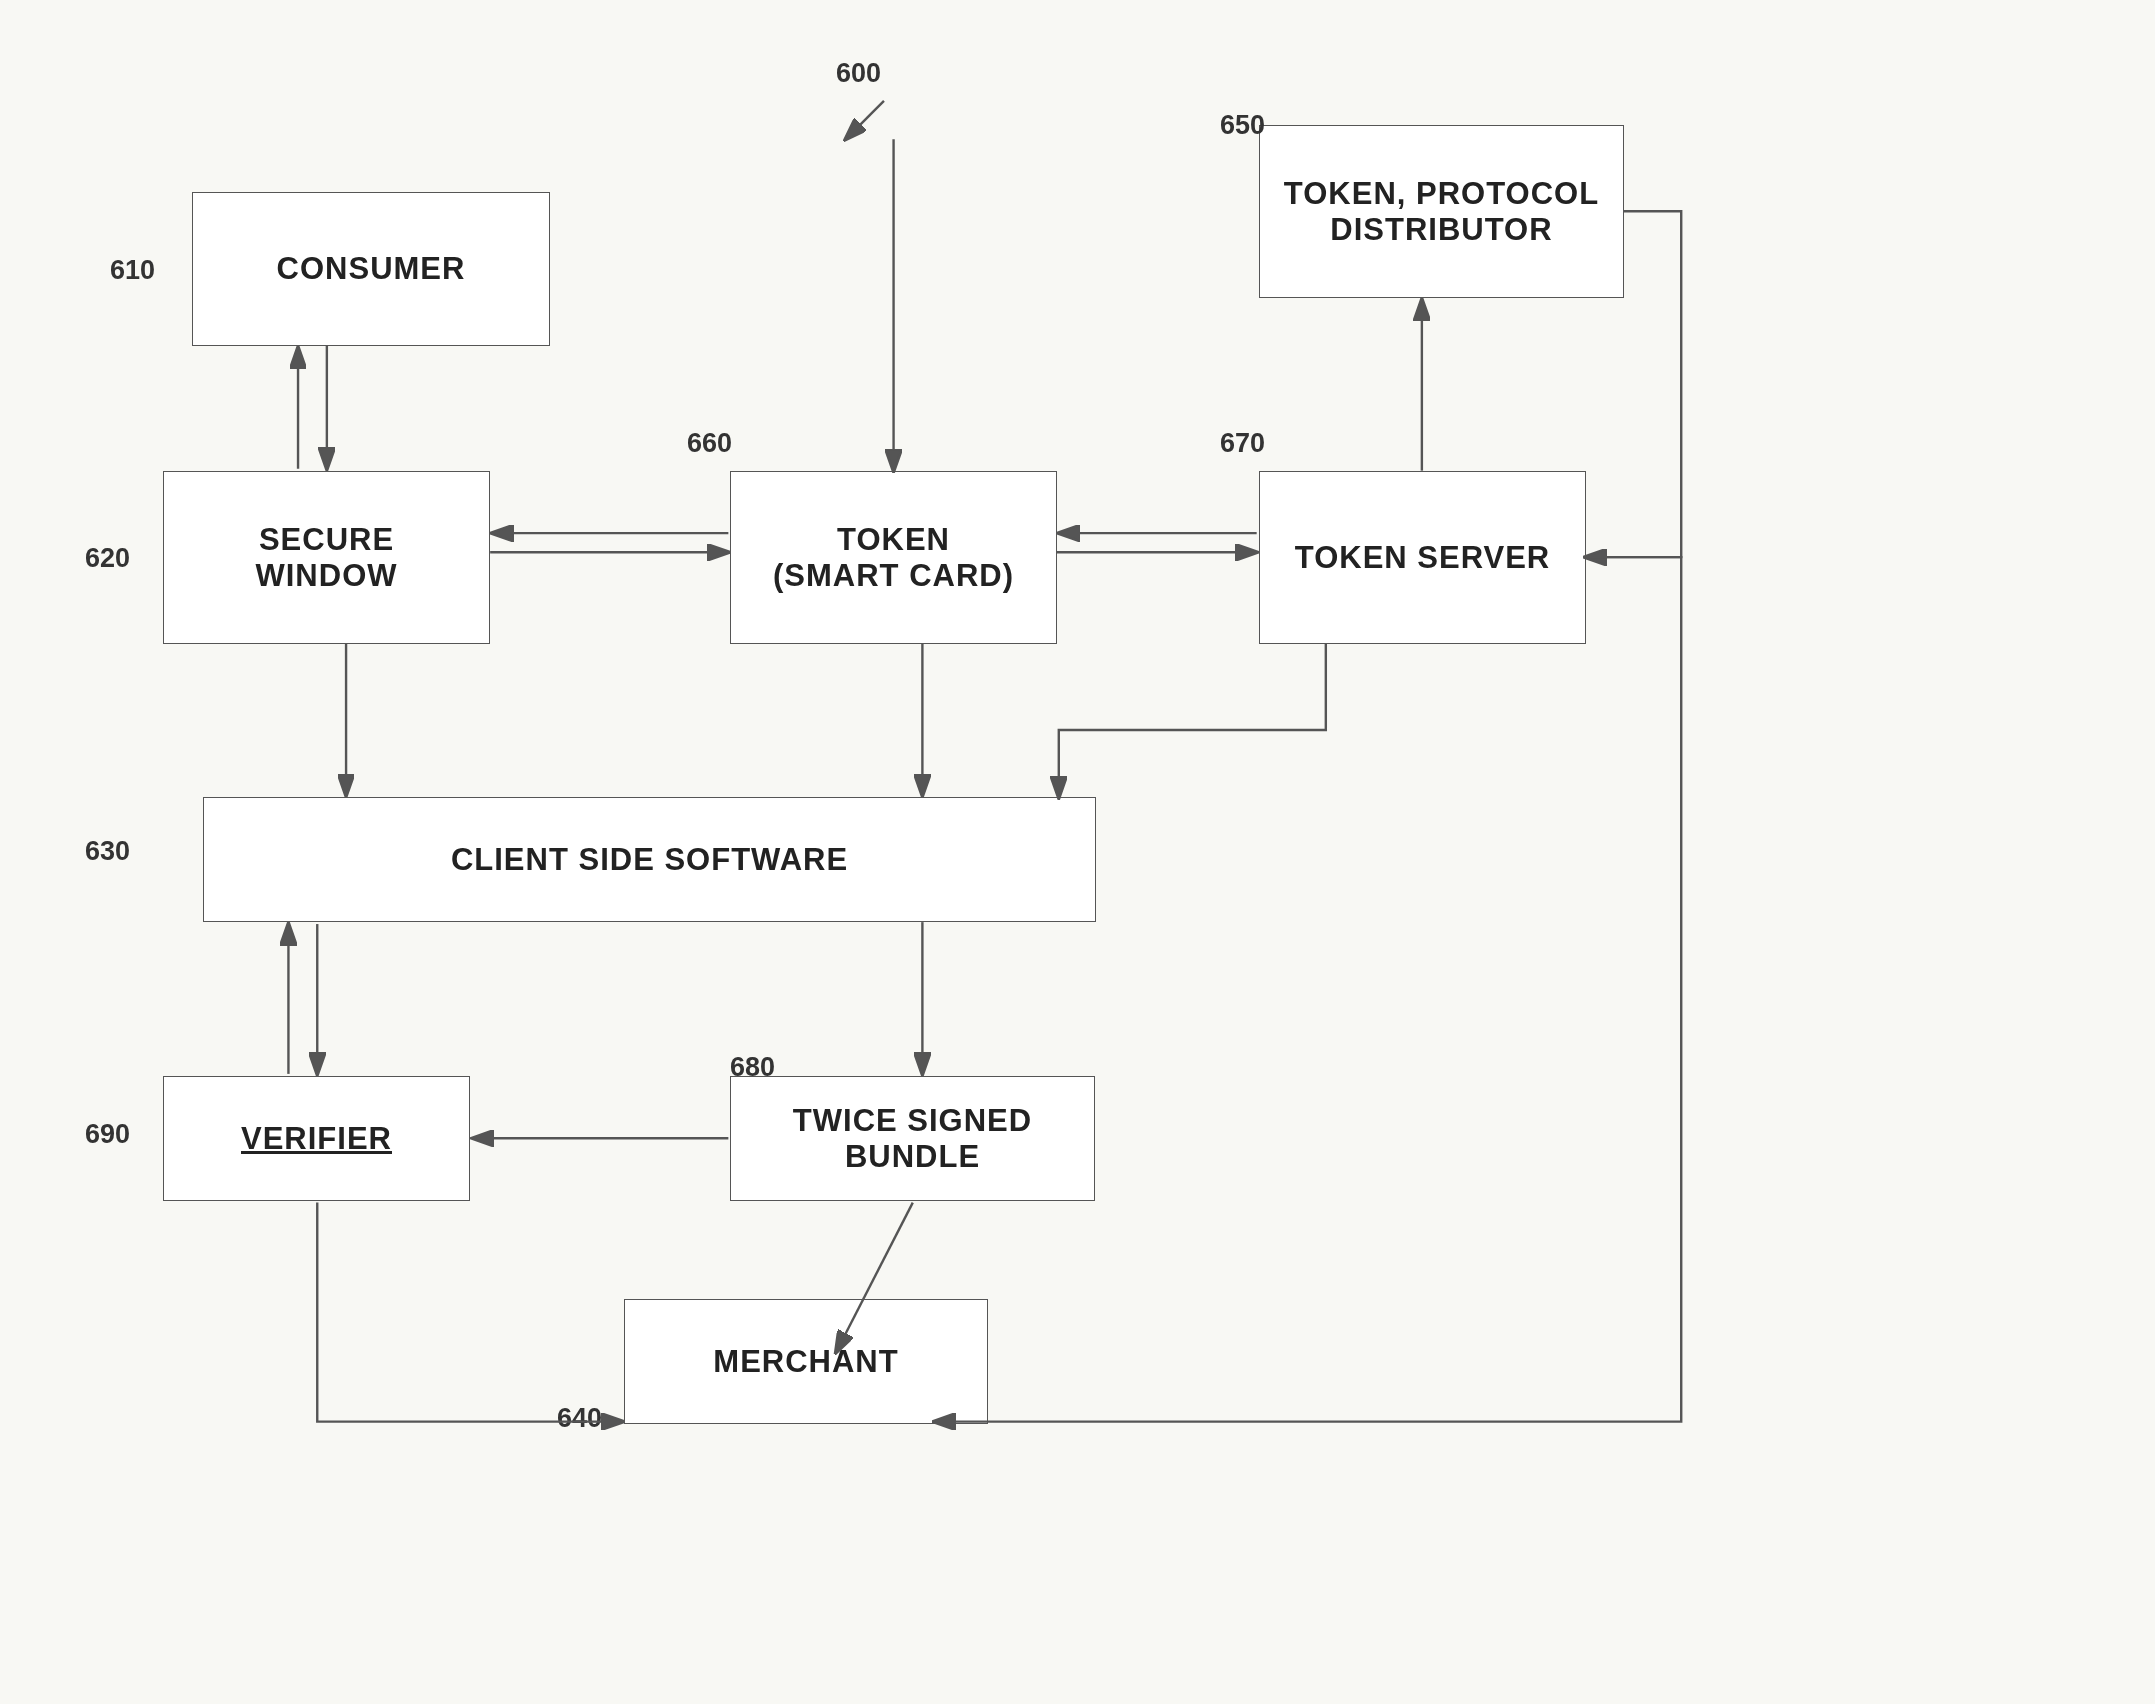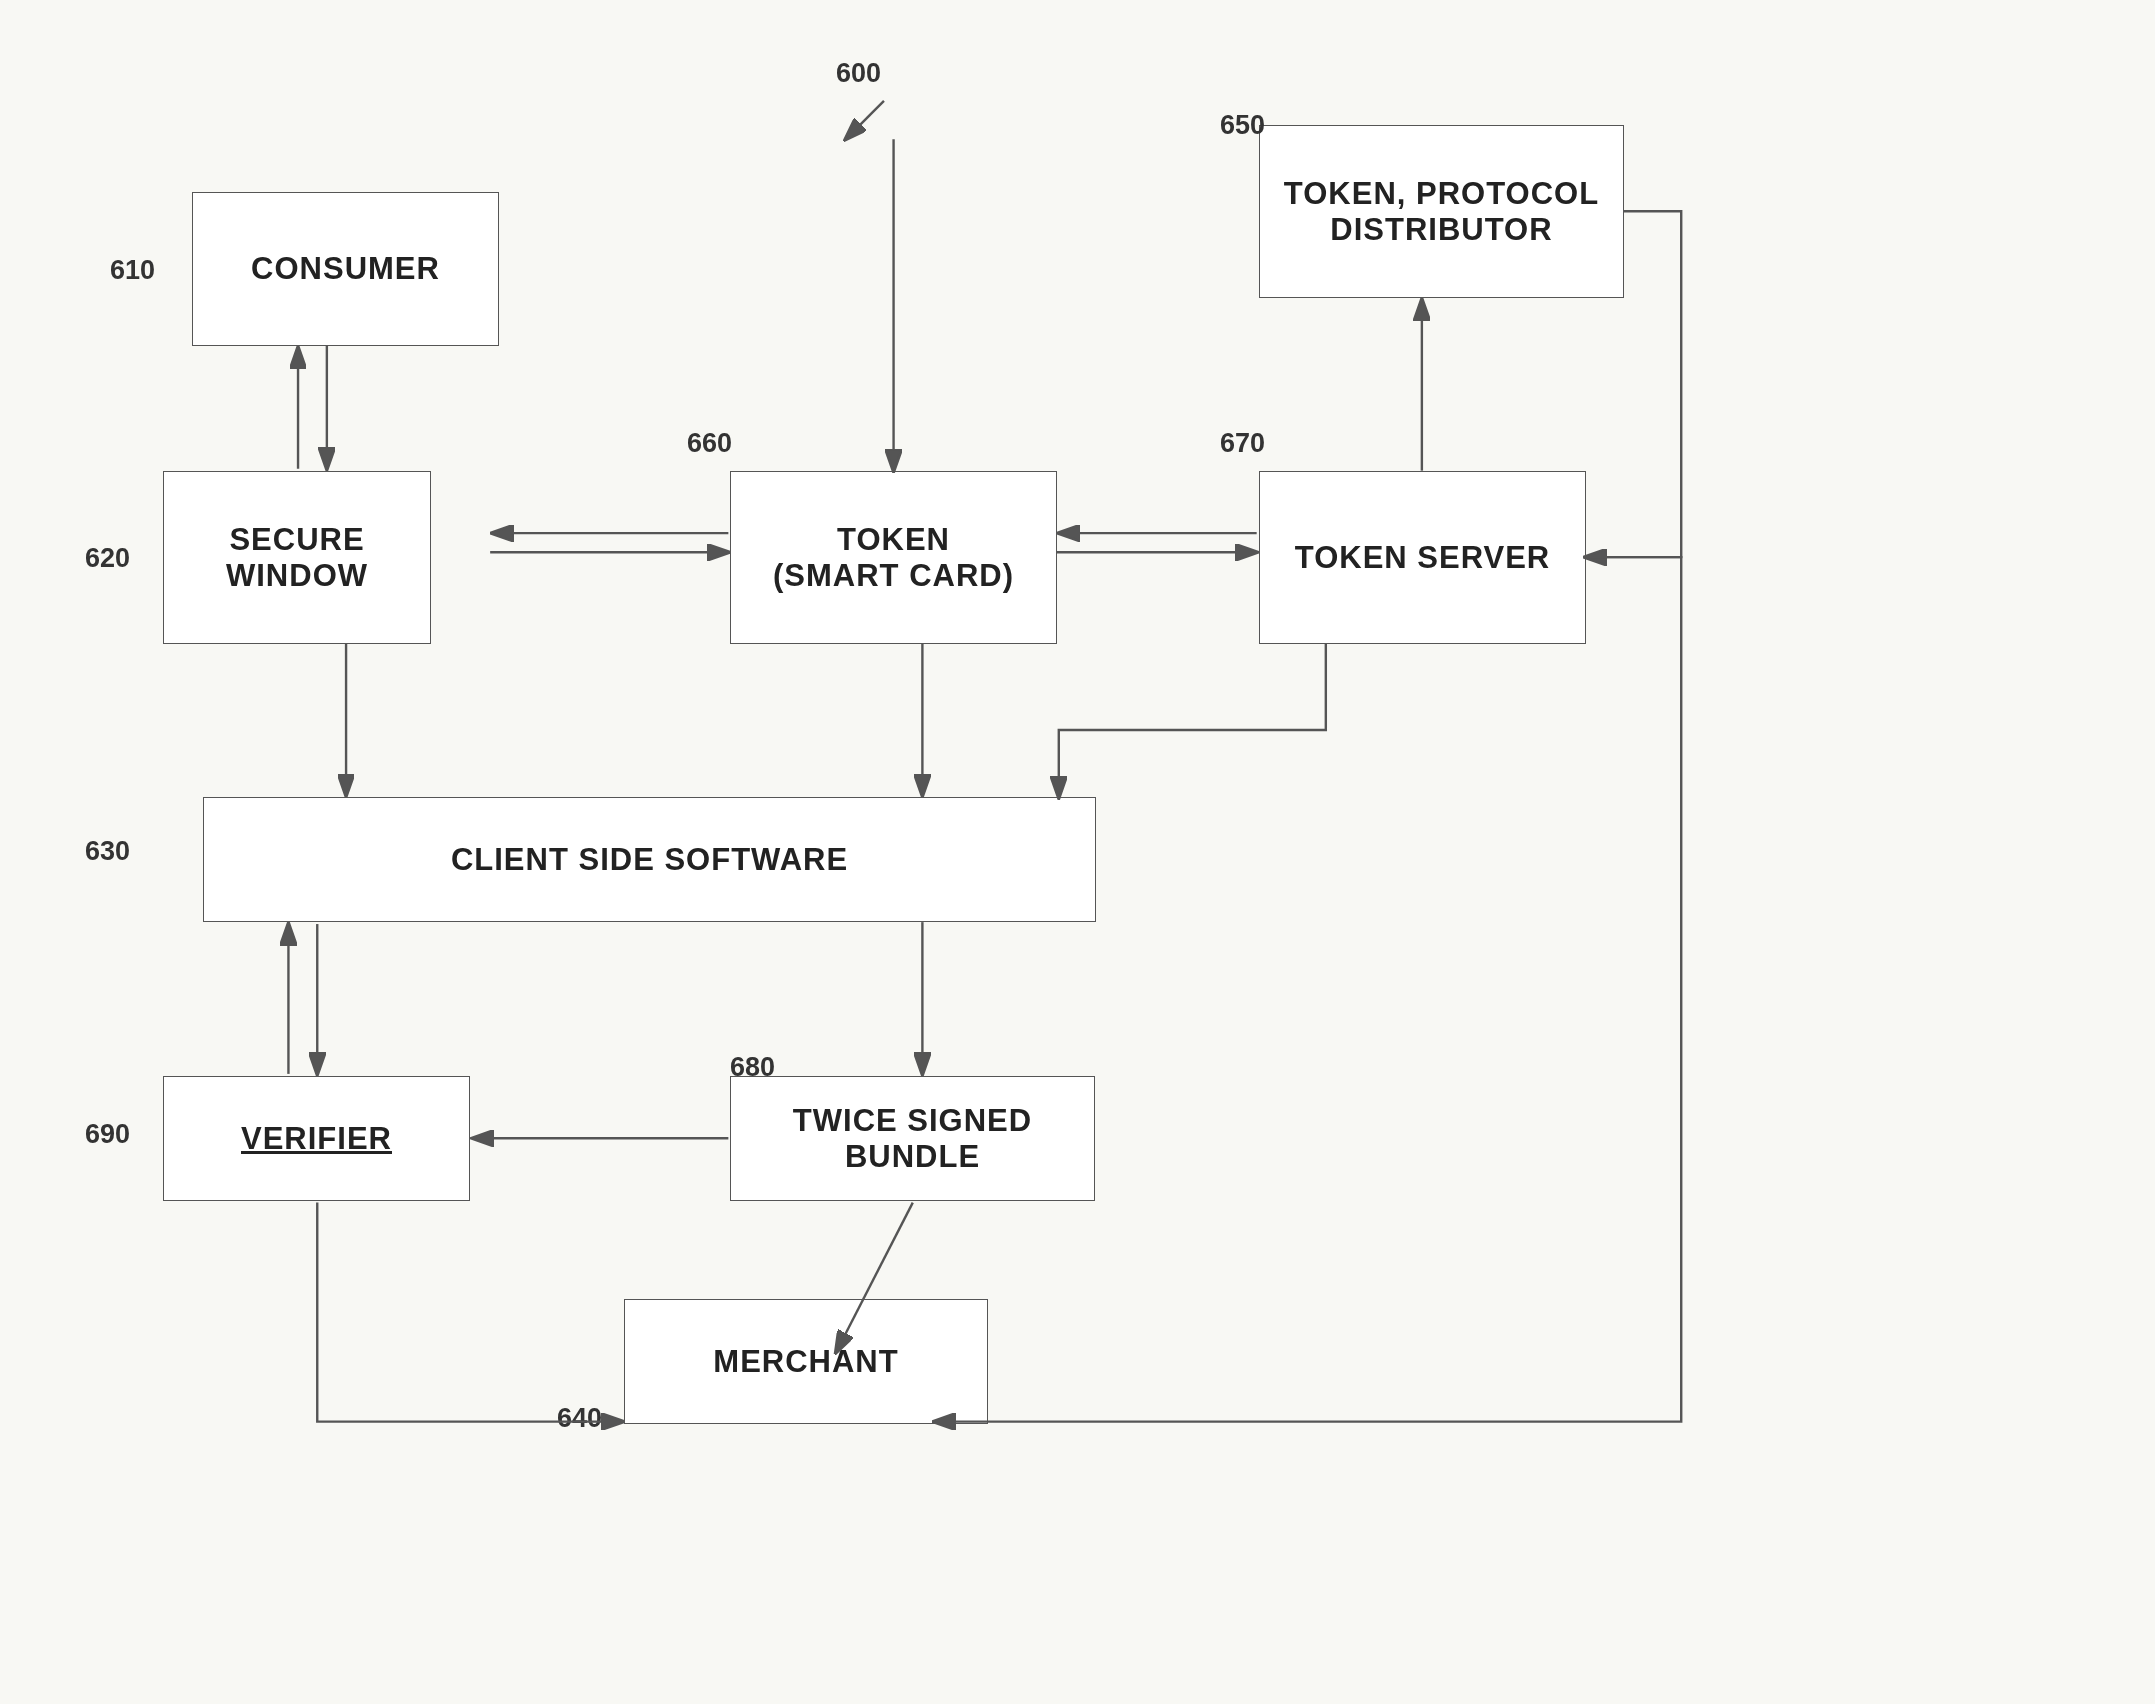--- a/index.html
+++ b/index.html
@@ -54,26 +54,26 @@
       stroke: #555;
     }
   </style>
 </head>
 <body>
 
 <div class="diagram-container">
 
   <div class="label" style="left:836px; top:58px;">600</div>
 
-  <div class="box" style="left:192px; top:192px; width:307px; height:154px;">
+  <div class="box" style="left:192px; top:192px; width:358px; height:154px;">
     <span>CONSUMER</span>
   </div>
   <div class="label" style="left:110px; top:255px;">610</div>
 
-  <div class="box" style="left:163px; top:471px; width:268px; height:173px;">
+  <div class="box" style="left:163px; top:471px; width:327px; height:173px;">
     <span style="white-space:pre-line;">SECURE
 WINDOW</span>
   </div>
   <div class="label" style="left:85px; top:543px;">620</div>
 
   <div class="box" style="left:730px; top:471px; width:327px; height:173px;">
     <span style="white-space:pre-line;">TOKEN
 (SMART CARD)</span>
   </div>
   <div class="label" style="left:687px; top:428px;">660</div>

